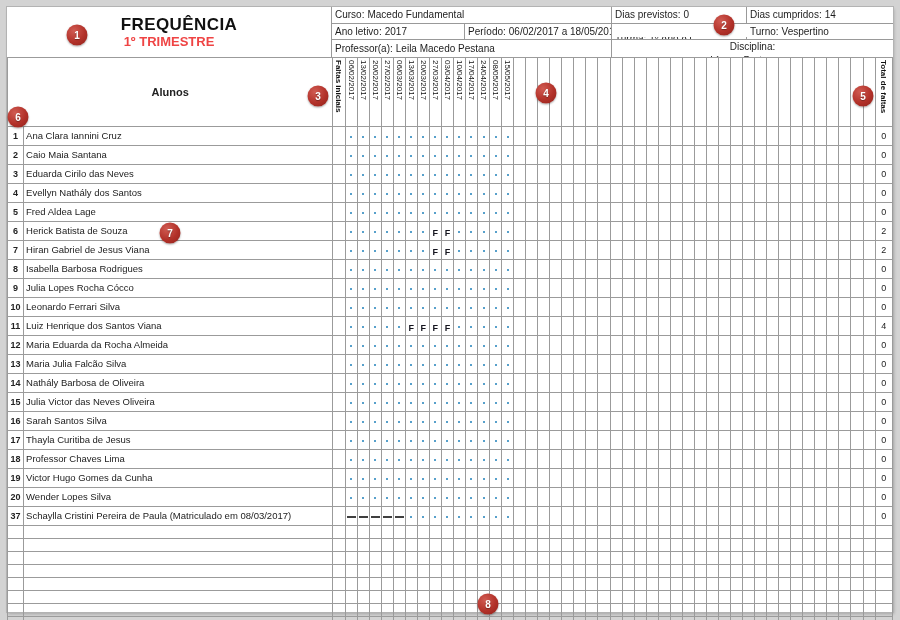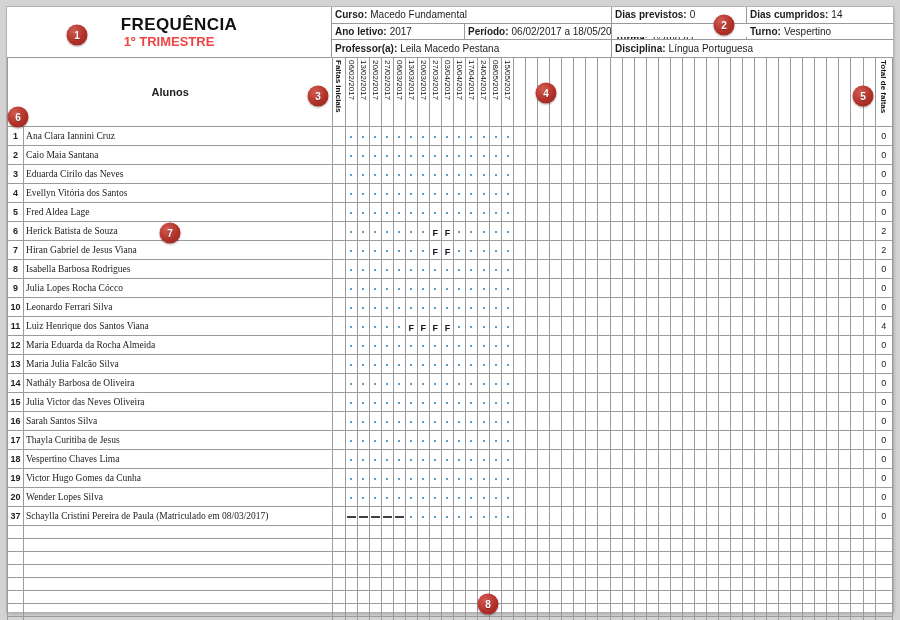--- a/index.html
+++ b/index.html
@@ -29,50 +29,50 @@
     flex:1; display:grid;
     grid-template-columns:133px 147px 135px 1fr;
     grid-template-rows:1fr 1fr 1fr;
     font-size:10px;
   }
   .info-cell {
     border-bottom:1px solid #999; border-right:1px solid #999;
     padding:1px 3px; display:flex; align-items:center; gap:3px;
     white-space:nowrap; overflow:hidden; color:#1d1d1d;
   }
-  .info-cell b { font-weight:bold;text-align:center; }
+  .info-cell b { font-weight:normal;text-align:center; }
   .rb0 { border-right:none; }
   .bb0 { border-bottom:none; }
   .c-curso      { grid-area:1/1/2/3; }
   .c-previstos  { grid-area:1/3/2/4; }
   .c-cumpridos  { grid-area:1/4/2/5; }
   .c-ano        { grid-area:2/1/3/2; }
   .c-periodo    { grid-area:2/2/3/3; }
   .c-turma      { grid-area:2/3/3/4;margin-top:13px; }
   .c-turno      { grid-area:2/4/3/5; }
   .c-professor  { grid-area:3/1/4/3; }
-  .c-disciplina { grid-area:3/3/4/5; }
+  .c-disciplina { grid-area:3/3/4/5;flex-direction:column; }
   
   table.sheet {
     width:886px; table-layout:fixed; border-collapse:collapse;
     border:1px solid #888;
   }
   .sheet td, .sheet th { border:1px solid #9b9b9b; padding:0; overflow:hidden; }
   .sheet thead tr { height:69px; }
   th.alunos { font-size:11px; font-weight:bold; color:#222; text-align:center; vertical-align:middle; }
   th.rot { vertical-align:top; text-align:center; font-weight:normal; }
   th.rot .v {
     writing-mode:vertical-rl; text-orientation:mixed;
     font-size:8px; color:#111; padding-top:2px;
     white-space:nowrap; max-height:66px; display:inline-block;
   }
   th.rot.bold .v { font-weight:bold; }
   .sheet tbody tr { height:13px; }
   td.num  { font-size:9px; font-weight:bold; text-align:center; color:#222; line-height:12px; }
-  td.name { font-size:9.5px; color:#222; padding:0 2px; white-space:nowrap; line-height:12px;font-family:Liberation Serif, serif; }
+  td.name { font-size:9.5px; color:#222; padding:0 2px; white-space:nowrap; line-height:12px; }
   td.mark { text-align:center; vertical-align:middle; }
   .dot    { display:inline-block; width:2px; height:2px; background:#57a0cb; vertical-align:middle; }
   .dash   { display:inline-block; width:9px; height:2px; background:#3f3f3f; vertical-align:middle; }
   .absent { font-weight:bold; font-size:9px; color:#15151f; line-height:12px; }
   td.total { font-size:9px; text-align:center; color:#222; line-height:12px; }
   
   .badge {
     position:absolute; width:21px; height:21px; border-radius:50%;
     background:radial-gradient(circle at 35% 30%, #d05b52, #b23129 55%, #8e211b);
     color:#fff; font-size:10px; font-weight:bold;
@@ -382,21 +382,21 @@
             <td></td>
             <td></td>
             <td></td>
             <td></td>
             <td></td>
             <td></td>
             <td class="total">0</td>
           </tr>
           <tr>
             <td class="num">4</td>
-            <td class="name">Evellyn Vitória dos Santos</td>
+            <td class="name">Evellyn Nathály dos Santos</td>
             <td class="mark"></td>
             <td class="mark"><span class="dot"></span></td>
             <td class="mark"><span class="dot"></span></td>
             <td class="mark"><span class="dot"></span></td>
             <td class="mark"><span class="dot"></span></td>
             <td class="mark"><span class="dot"></span></td>
             <td class="mark"><span class="dot"></span></td>
             <td class="mark"><span class="dot"></span></td>
             <td class="mark"><span class="dot"></span></td>
             <td class="mark"><span class="dot"></span></td>
@@ -1082,21 +1082,21 @@
             <td></td>
             <td></td>
             <td></td>
             <td></td>
             <td></td>
             <td></td>
             <td class="total">0</td>
           </tr>
           <tr>
             <td class="num">18</td>
-            <td class="name">Vespertino Chaves Lima</td>
+            <td class="name">Professor Chaves Lima</td>
             <td class="mark"></td>
             <td class="mark"><span class="dot"></span></td>
             <td class="mark"><span class="dot"></span></td>
             <td class="mark"><span class="dot"></span></td>
             <td class="mark"><span class="dot"></span></td>
             <td class="mark"><span class="dot"></span></td>
             <td class="mark"><span class="dot"></span></td>
             <td class="mark"><span class="dot"></span></td>
             <td class="mark"><span class="dot"></span></td>
             <td class="mark"><span class="dot"></span></td>

